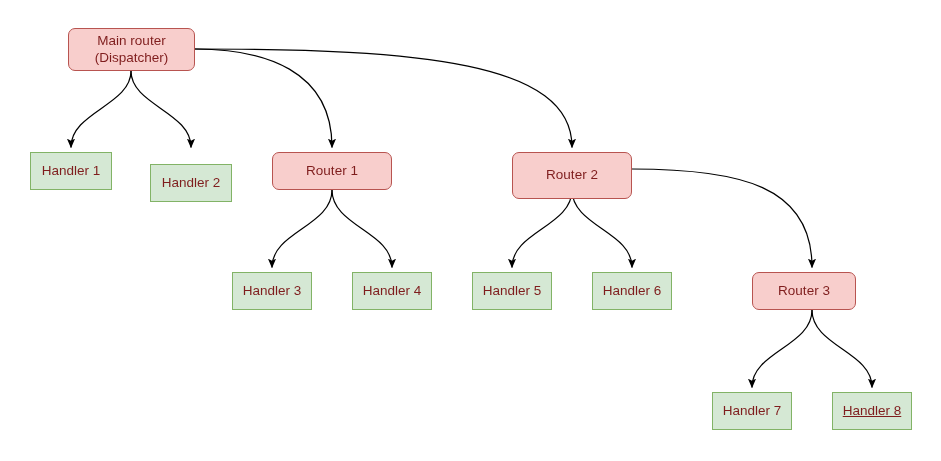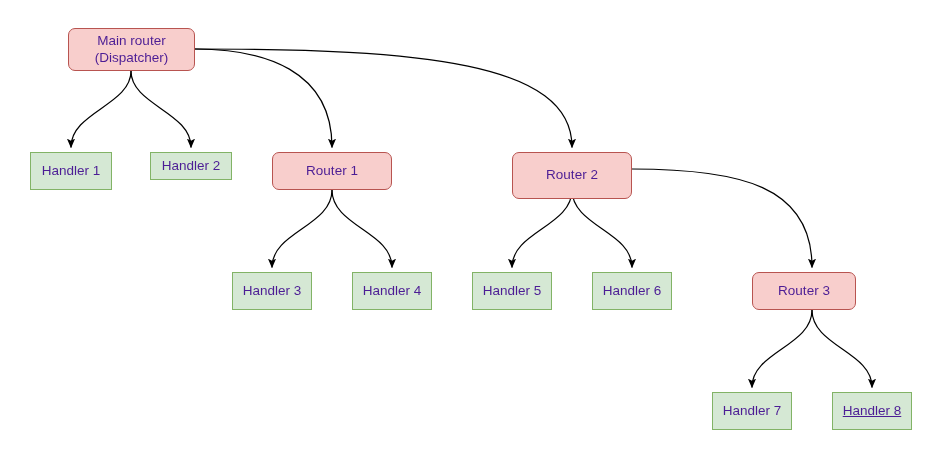--- a/index.html
+++ b/index.html
@@ -29,21 +29,21 @@
   }
   .node {
     position: absolute;
     box-sizing: border-box;
     display: flex;
     align-items: center;
     justify-content: center;
     text-align: center;
     font-size: 13.5px;
     line-height: 1.25;
-    color: #4c1d95;
+    color: #7f1d1d;
     z-index: 2;
     white-space: pre-line;
   }
   .node.router {
     background: #f8cecc;
     border: 1px solid #b85450;
     border-radius: 7px;
   }
   .node.handler {
     background: #d5e8d4;
@@ -82,21 +82,21 @@
         <path d="M 632 169 C 740 169 812 186 812 267" fill="none" stroke="#000000" stroke-width="1.2" stroke-linecap="round" marker-end="url(#arrowfill)"></path>
         <path d="M 812 310 C 812 346 752 352 752 387" fill="none" stroke="#000000" stroke-width="1.2" stroke-linecap="round" marker-end="url(#arrowfill)"></path>
         <path d="M 812 310 C 812 346 872 352 872 387" fill="none" stroke="#000000" stroke-width="1.2" stroke-linecap="round" marker-end="url(#arrowfill)"></path>
       </g>
   </svg>
 
   <div id="node-layer">
       <div class="node router" style="left: 68px; top: 28px; width: 127px; height: 43px;"><span class="node-label">Main router
 (Dispatcher)</span></div>
       <div class="node handler" style="left: 30px; top: 152px; width: 82px; height: 38px;"><span class="node-label">Handler 1</span></div>
-      <div class="node handler" style="left: 150px; top: 152px; width: 82px; height: 28px;"><span class="node-label">Handler 2</span></div>
+      <div class="node handler" style="left: 150px; top: 164px; width: 82px; height: 38px;"><span class="node-label">Handler 2</span></div>
       <div class="node router" style="left: 272px; top: 152px; width: 120px; height: 38px;"><span class="node-label">Router 1</span></div>
       <div class="node router" style="left: 512px; top: 152px; width: 120px; height: 47px;"><span class="node-label">Router 2</span></div>
       <div class="node handler" style="left: 232px; top: 272px; width: 80px; height: 38px;"><span class="node-label">Handler 3</span></div>
       <div class="node handler" style="left: 352px; top: 272px; width: 80px; height: 38px;"><span class="node-label">Handler 4</span></div>
       <div class="node handler" style="left: 472px; top: 272px; width: 80px; height: 38px;"><span class="node-label">Handler 5</span></div>
       <div class="node handler" style="left: 592px; top: 272px; width: 80px; height: 38px;"><span class="node-label">Handler 6</span></div>
       <div class="node router" style="left: 752px; top: 272px; width: 104px; height: 38px;"><span class="node-label">Router 3</span></div>
       <div class="node handler" style="left: 712px; top: 392px; width: 80px; height: 38px;"><span class="node-label">Handler 7</span></div>
       <div class="node handler" style="left: 832px; top: 392px; width: 80px; height: 38px; text-decoration: underline;"><span class="node-label">Handler 8</span></div>
     </div>

